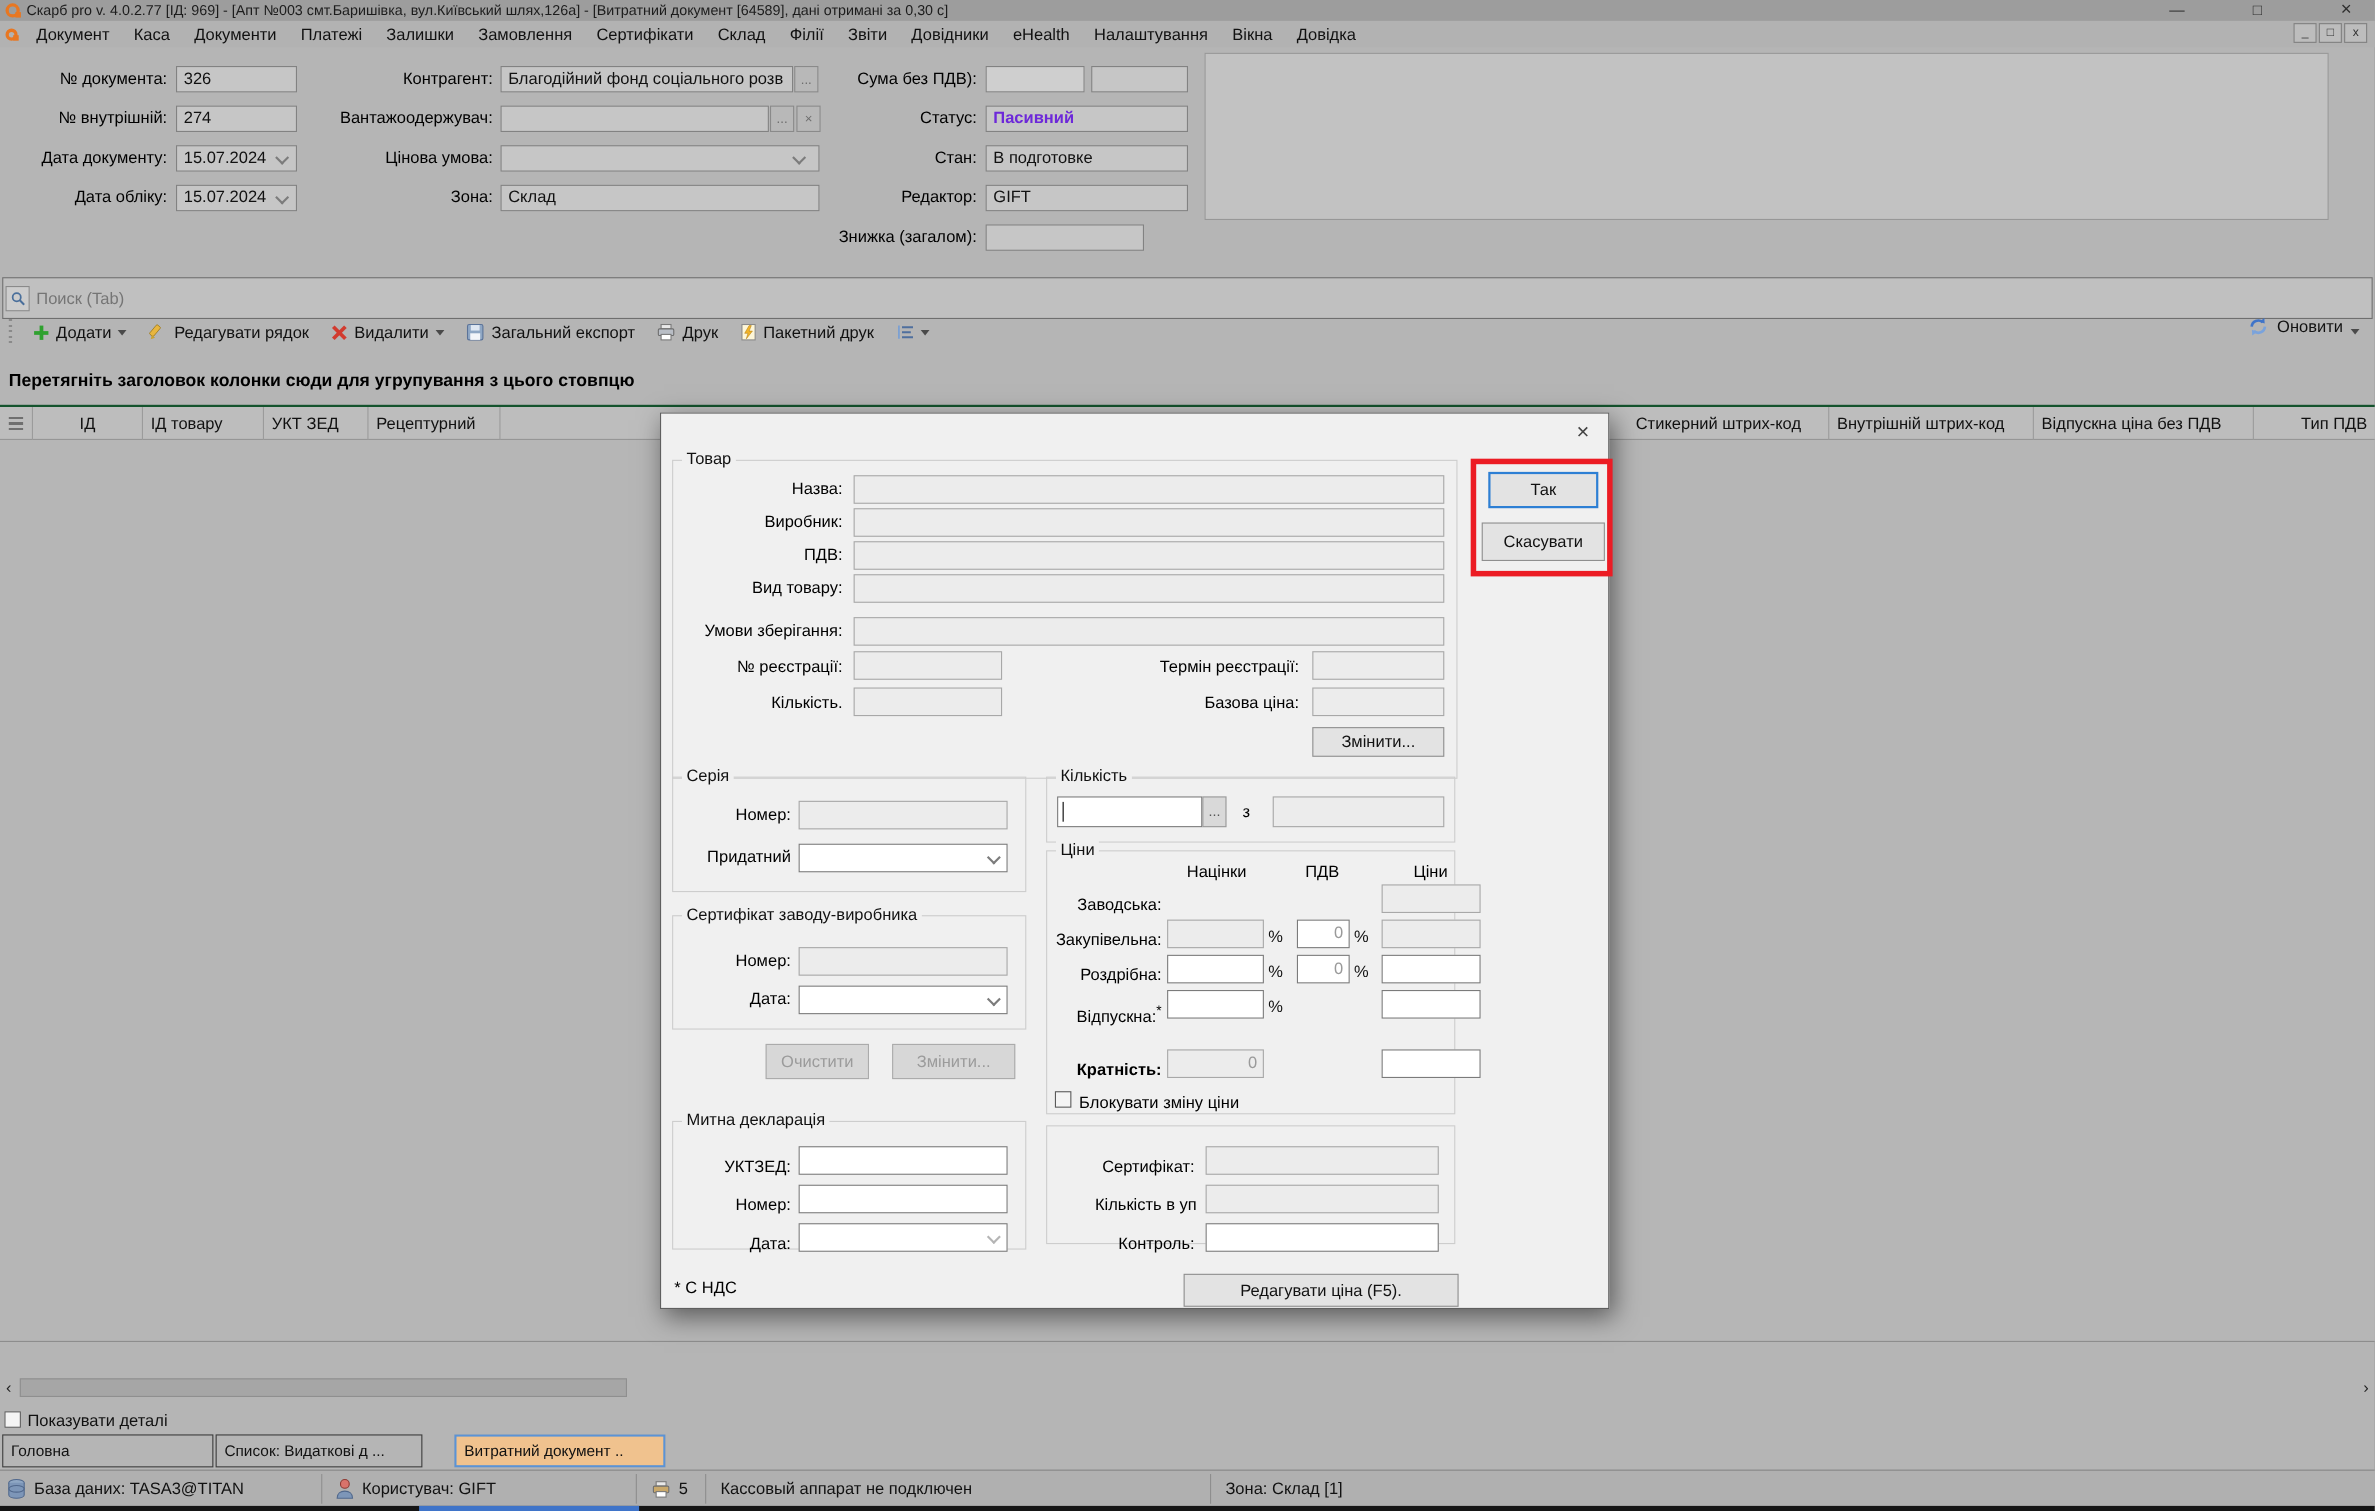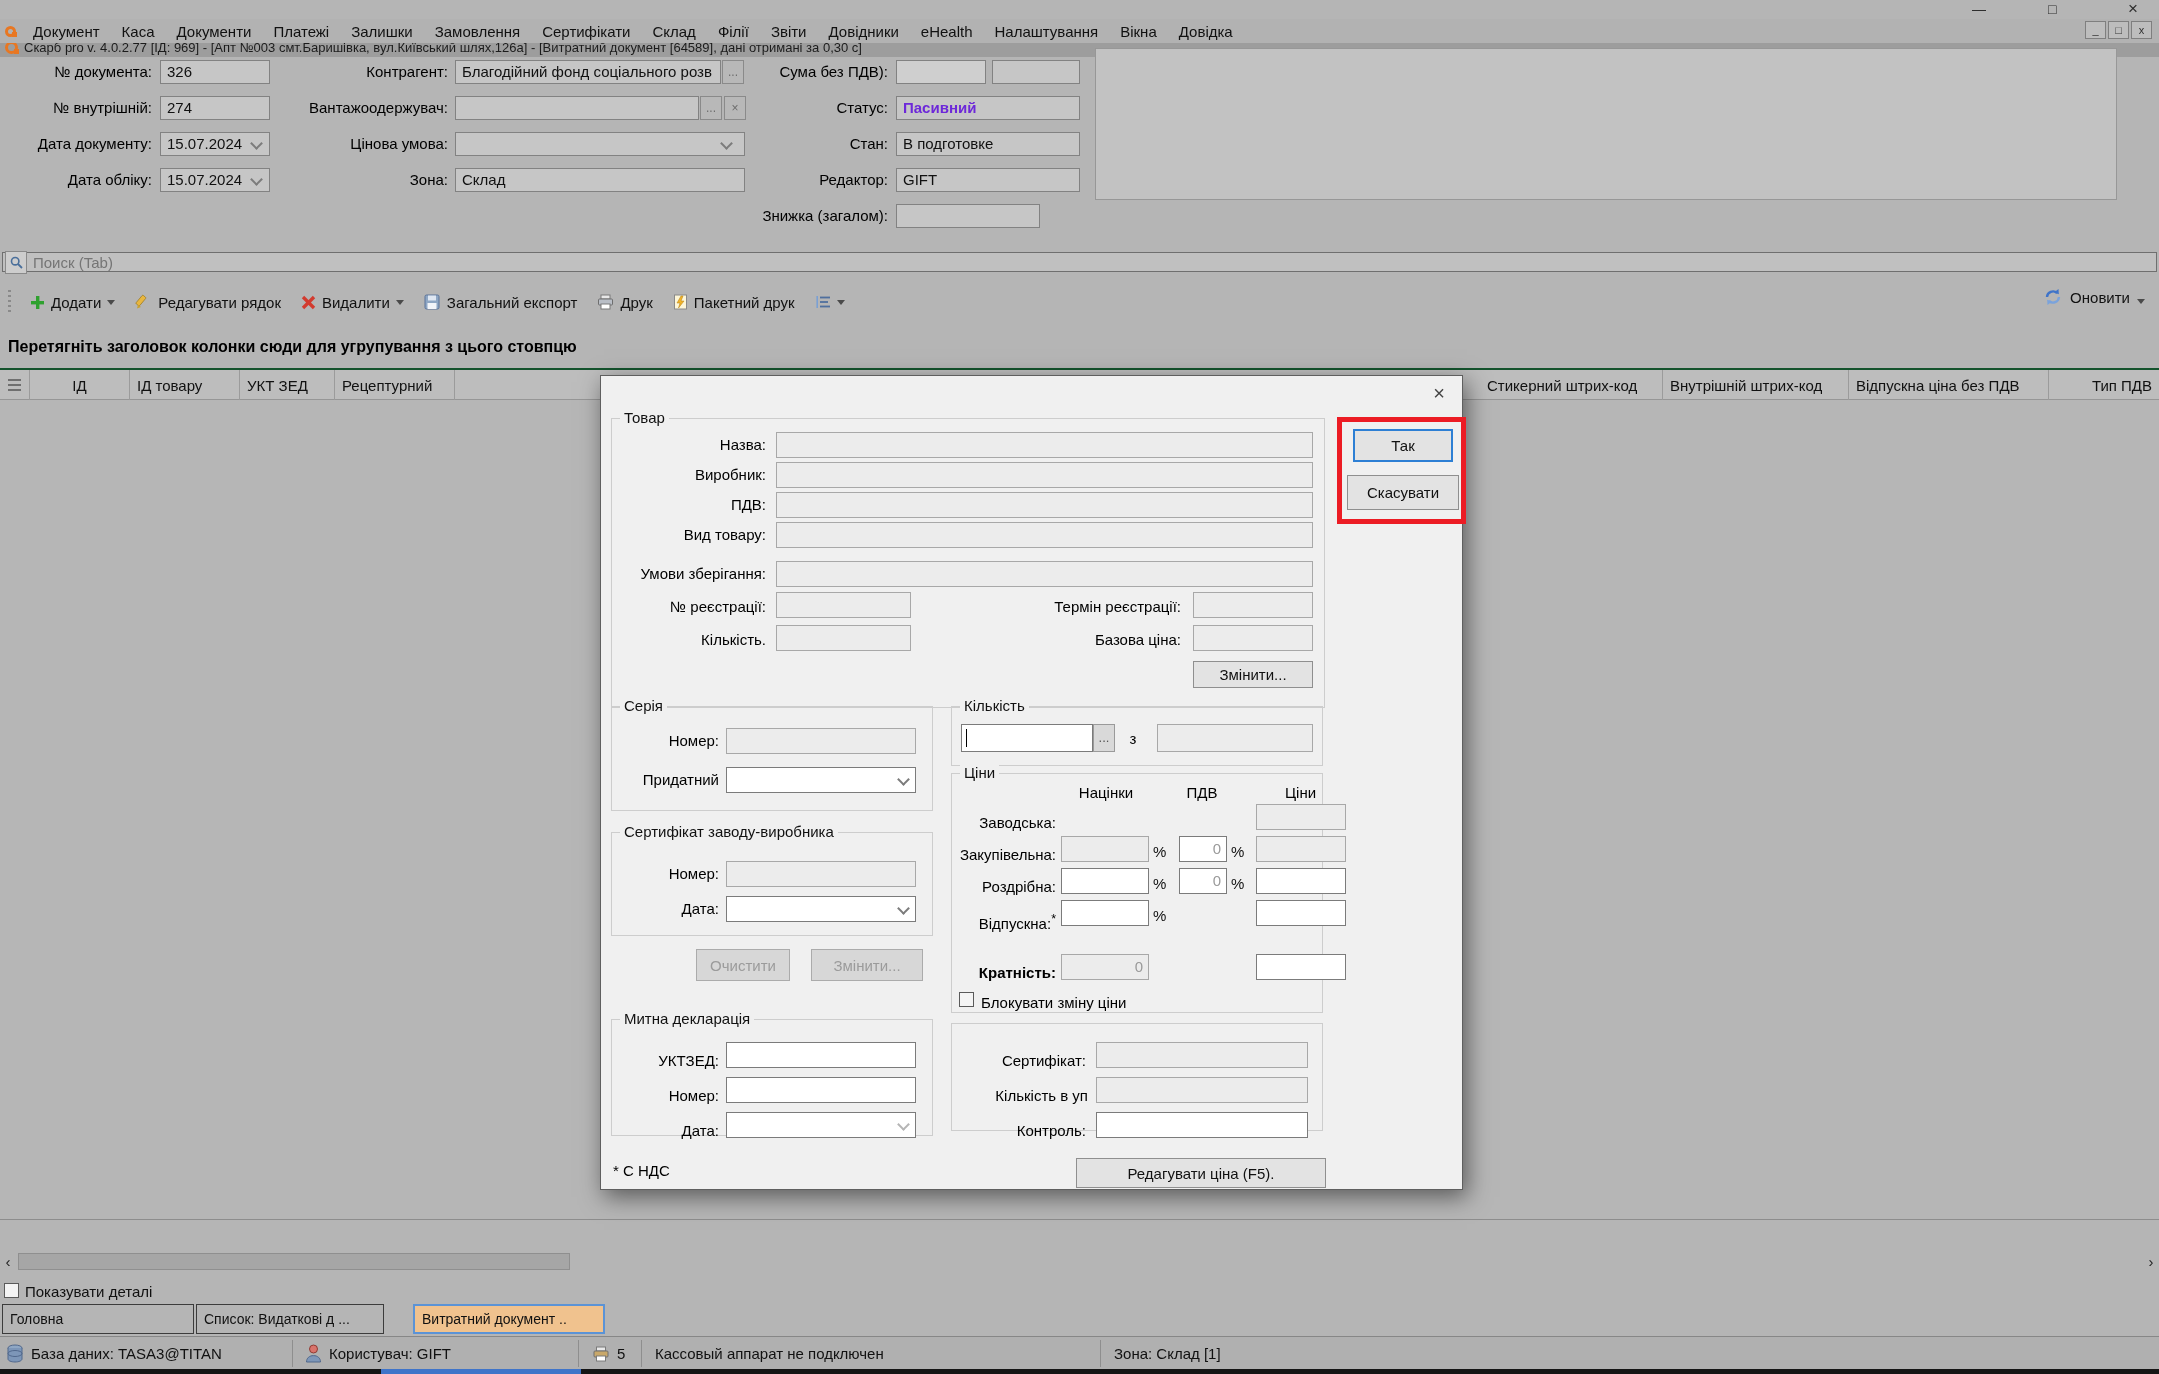--- a/index.html
+++ b/index.html
@@ -2,41 +2,41 @@
 <html><head>
 <meta charset="utf-8">
 <style>
   html,body{margin:0;padding:0;background:#777;}
   *{box-sizing:border-box;}
   .screen{position:relative;width:2159px;height:1374px;background:#b5b5b5;overflow:hidden;
           font-family:"Liberation Sans",sans-serif;color:#111;font-size:15px;}
   .abs{position:absolute;}
   
   .titlebar{position:absolute;left:0;top:0;width:2159px;height:19px;background:#9d9d9d;
-            display:flex;align-items:center;font-size:13px;color:#1c1c1c;margin-top:38px;}
+            display:flex;align-items:center;font-size:13px;color:#1c1c1c;}
   .logo{width:13px;height:13px;border:3px solid #e87722;border-radius:50%;margin:0 6px 0 5px;position:relative;}
   .logo::after{content:"";position:absolute;right:-4px;bottom:-3px;width:5px;height:5px;background:#e87722;}
   .wbtns{position:absolute;top:1px;height:16px;display:flex;align-items:center;color:#2e2e2e;font-size:14px;}
   .menubar{position:absolute;left:0;top:19px;width:2159px;height:24px;background:#b2b2b2;
            display:flex;align-items:center;font-size:15px;}
   .mitem{padding:0 11px;white-space:nowrap;}
   .mdibtn{position:absolute;top:2px;width:21px;height:18px;background:#bdbdbd;border:1px solid #7f7f7f;
           display:flex;align-items:center;justify-content:center;font-size:11px;color:#333;}
   
   .lbl{position:absolute;text-align:right;white-space:nowrap;color:#000;line-height:24px;}
   .inp{position:absolute;height:24px;background:#c6c6c6;border:1px solid #828282;
        line-height:22px;padding:0 6px;white-space:nowrap;overflow:hidden;}
   .inp.lt{background:#cfcfcf;}
   .sqbtn{position:absolute;width:22px;height:24px;background:#b8b8b8;border:1px solid #8a8a8a;
          text-align:center;line-height:22px;font-size:12px;color:#6d6d6d;}
   .chv{position:absolute;width:9px;height:9px;border-right:2px solid #7c7c7c;border-bottom:2px solid #7c7c7c;
        transform:rotate(45deg);}
   .panel{position:absolute;background:#c2c2c2;border:1px solid #979797;}
   
-  .search{position:absolute;left:2px;top:252px;width:2155px;height:20px;background:#c0c0c0;
+  .search{position:absolute;left:2px;top:252px;width:2155px;height:38px;background:#c0c0c0;
           border:1px solid #6f6f6f;display:flex;align-items:center;}
   .searchbox{width:22px;height:23px;margin:0 4px 0 2px;background:#cdcdcd;border:1px solid #8a8a8a;
              display:flex;align-items:center;justify-content:center;}
   .search input{flex:1;background:transparent;border:none;outline:none;font:15px "Liberation Sans",sans-serif;color:#333;}
   .toolbar{position:absolute;left:0;top:284px;width:2159px;height:36px;display:flex;align-items:center;gap:2px;padding-left:8px;}
   .grip{width:3px;height:24px;margin-right:8px;background:repeating-linear-gradient(to bottom,#8a8a8a 0 2px,transparent 2px 5px);}
   .tbtn{display:flex;align-items:center;gap:6px;padding:0 9px;height:30px;white-space:nowrap;}
   .dcaret{width:0;height:0;border-left:4px solid transparent;border-right:4px solid transparent;border-top:5px solid #4a4a4a;}
   .refresh{position:absolute;right:14px;top:288px;display:flex;align-items:center;gap:7px;}
   

